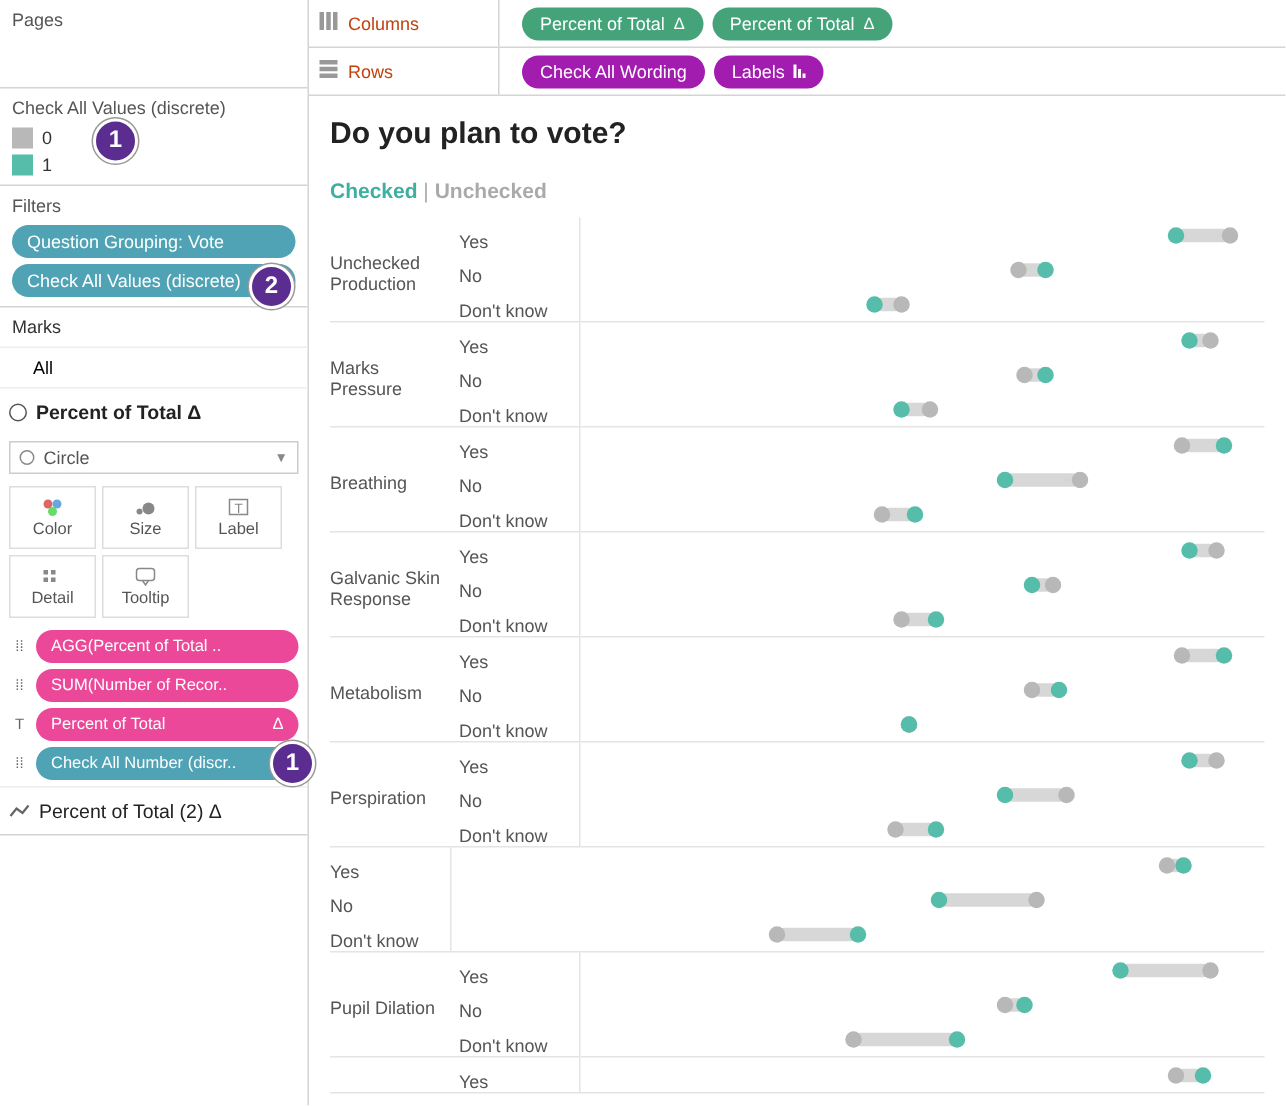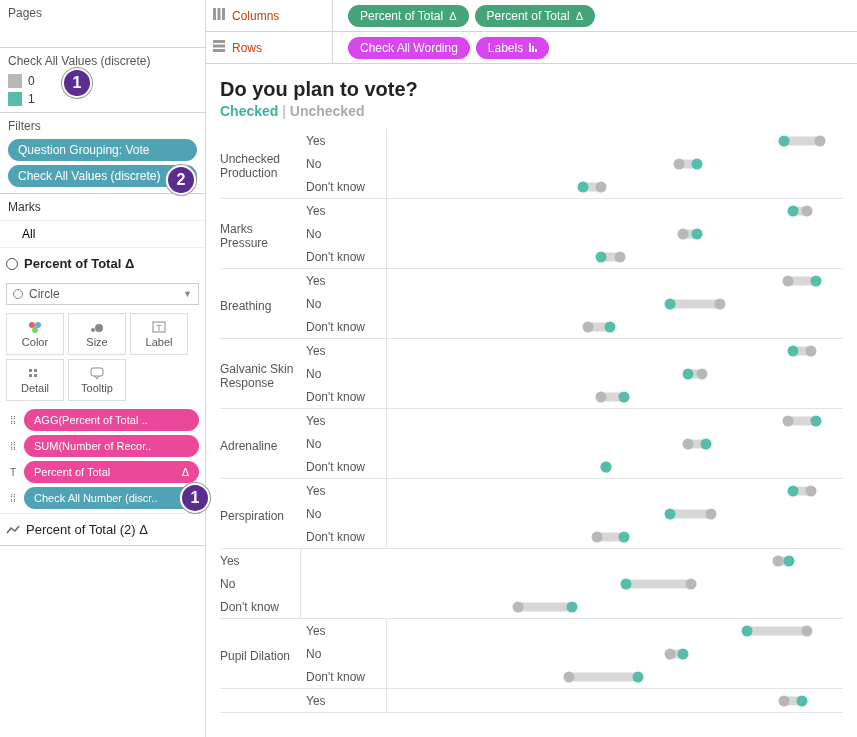--- a/index.html
+++ b/index.html
@@ -1,21 +1,21 @@
 <!DOCTYPE html>
 <html><head>
 <meta charset="utf-8">
 <style>
   * { box-sizing: border-box; margin: 0; padding: 0; font-family: "Segoe UI", Arial, sans-serif; }
   body { background: #fff; width: 857px; height: 737px; overflow: hidden; display: flex; }
   
   .sidebar { width: 206px; border-right: 1px solid #d4d4d4; display: flex; flex-direction: column; }
   .card { border-bottom: 1px solid #d4d4d4; padding: 6px 8px; position: relative; }
   .card-title { font-size: 12px; color: #555; }
-  .pages { height: 48px; }
+  .pages { height: 59px; }
   .legend { }
   .legend-items { margin-top: 6px; display: flex; flex-direction: column; gap: 4px; }
   .legend-item { display: flex; align-items: center; gap: 6px; font-size: 12px; color: #333; }
   .swatch { width: 14px; height: 14px; }
   .filters { }
   .pill-list { margin-top: 6px; display: flex; flex-direction: column; gap: 4px; text-align: right; }
   .pill { border-radius: 11px; padding: 2px 10px; font-size: 12px; color: #fff; display: inline-flex; align-items: center; gap: 4px; height: 22px; }
   .pill.blue { background: #4fa3b5; }
   .pill.green { background: #ec4899; }
   .pill .delta { margin-left: auto; font-size: 11px; }
@@ -40,36 +40,36 @@
   .bubble.b1b{ left:174px; top:-4px; } 
   
   .main { flex:1; display:flex; flex-direction:column; }
   .shelf-row { display:flex; align-items:center; height:32px; border-bottom:1px solid #d4d4d4; padding:0 6px; gap:10px; }
   .shelf-label { display:flex; align-items:center; gap:6px; font-size:12px; color:#c2410c; width:110px;}
   .shelf-label .sicon svg{ width:14px; height:14px; fill:#888;}
   .shelf-pills { display:flex; gap:6px; }
   .shelf-divider { width:1px; height:100%; background:#d4d4d4; margin-right:5px;}
   .spill { border-radius:12px; height:22px; padding:0 12px; display:inline-flex; align-items:center; font-size:12px; color:#fff; gap:6px;}
   .spill.green{ background:#45a37a;}
-  .spill.blue{ background:#d946ef;}
+  .spill.blue{ background:#a21caf;}
   .spill .delta{ color:#fff; font-size:11px;}
   .spill .bars{ display:flex; gap:1px; align-items:flex-end;}
   .spill .bars span{ width:2px; background:#fff;}
   
   .viz { flex:1; padding:14px 14px 0 14px; overflow:hidden; }
   .viz-title { font-size:20px; font-weight:bold; color:#222; }
-  .viz-sub { font-size:14px; margin-top:2px; }
+  .viz-sub { font-size:14px; margin-top:18px; }
   .viz-sub .checked{ color:#3fb0a0; font-weight:600;}
   .viz-sub .sep{ color:#aaa; }
   .viz-sub .unchecked{ color:#aaa; font-weight:600;}
   .chart { margin-top:10px; }
   .group { display:flex; border-bottom:1px solid #e4e4e4; }
   .group-label { width:86px; font-size:12px; color:#555; padding:4px 4px 0 0; display:flex; align-items:center;}
   .group-rows { flex:1; display:flex; flex-direction:column; }
-  .row { display:flex; align-items:center; height:23px; }
+  .row { display:flex; align-items:flex-end; height:23px; }
   .row .row-label { width:80px; font-size:12px; color:#555; }
   .row .bar-zone { flex:1; position:relative; height:100%; border-left:1px solid #e4e4e4;}
   .row .dot{ position:absolute; top:50%; width:11px; height:11px; border-radius:50%; transform:translate(-50%,-50%);}
   .row .track{ position:absolute; top:50%; height:9px; background:#d7d7d7; border-radius:5px; transform:translateY(-50%);}
   .dot.g{ background:#55bdaa;}
   .dot.n{ background:#b8b8b8;}
 </style>
 </head>
 <body>
 
@@ -359,21 +359,21 @@
               <div class="row-label">Don't know</div>
               <div class="bar-zone">
                 <div class="track" style="left: 47%; width: 5%;"></div>
                 <div class="dot n" style="left: 47%;"></div>
                 <div class="dot g" style="left: 52%;"></div>
               </div>
             </div>
           </div>
         </div>
         <div class="group">
-          <div class="group-label">Adrenaline</div>
+          <div class="group-label">Metabolism</div>
           <div class="group-rows">
             <div class="row">
               <div class="row-label">Yes</div>
               <div class="bar-zone">
                 <div class="track" style="left: 88%; width: 6%;"></div>
                 <div class="dot n" style="left: 88%;"></div>
                 <div class="dot g" style="left: 94%;"></div>
               </div>
             </div>
             <div class="row">

